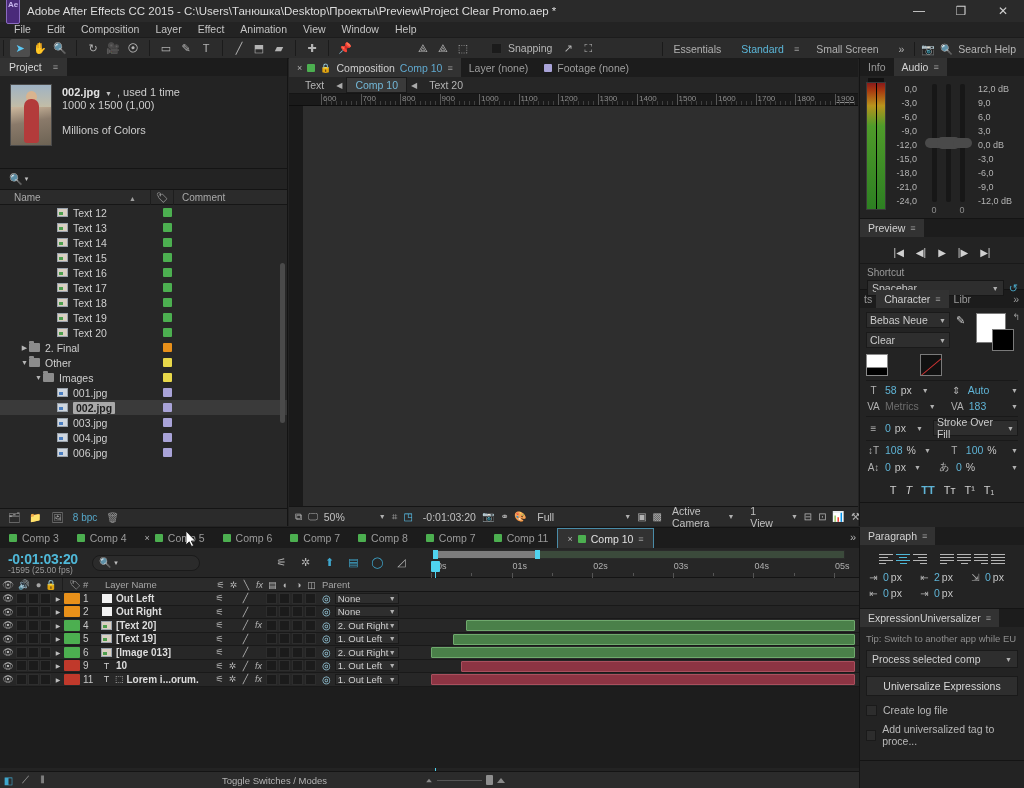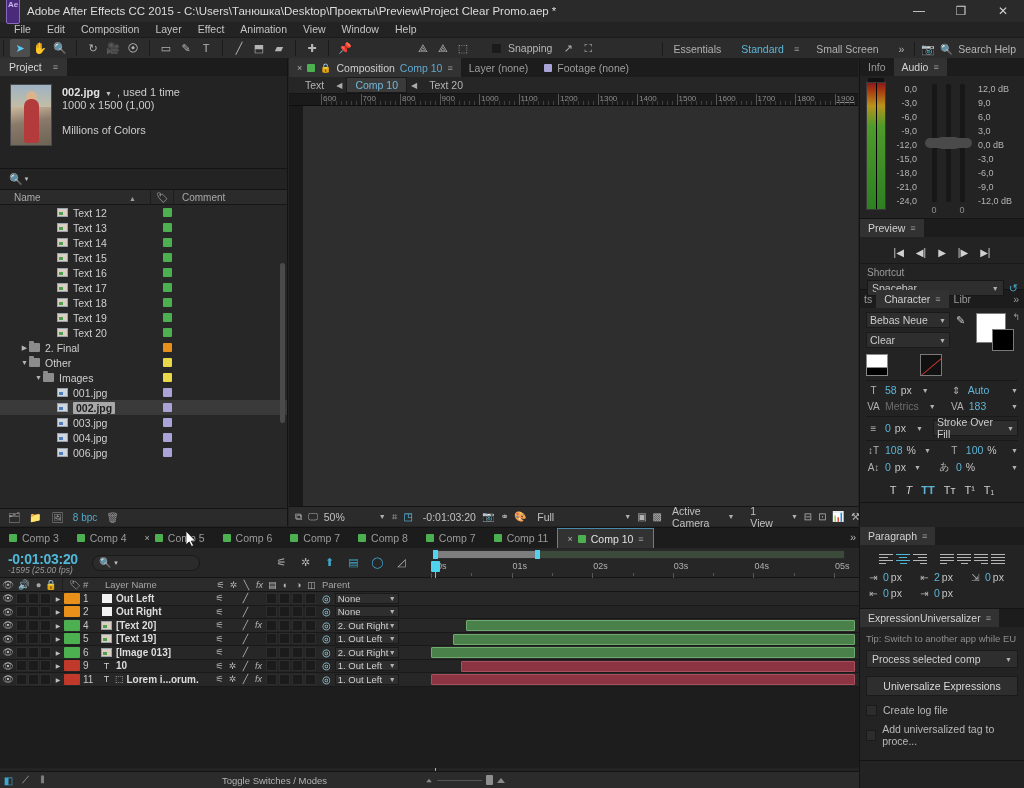--- a/index.html
+++ b/index.html
@@ -154,21 +154,21 @@
 
   
   .tl{ position:absolute;top:527px;left:0;width:859px;height:261px;background:#232323;border-top:1px solid #141414;}
   .tl-tabs{ height:20px;background:#1c1c1c;display:flex;align-items:center;overflow:hidden;position:relative;}
   .tltab{ height:20px;display:flex;align-items:center;gap:5px;padding:0 9px;font-size:10.5px;color:#9b9b9b;flex:0 0 auto;}
   .tltab.act{ background:#323232;color:#e0e0e0;border:1px solid #4a8ca8;border-bottom:0;}
   .tl-more{ position:absolute;right:3px;top:3px;color:#b0b0b0;font-size:11px;}
   .tl-head{ height:30px;background:#262626;display:flex;align-items:center;border-bottom:1px solid #141414;position:relative;}
   .tc{ padding-left:8px;}
   .tc1{ font-size:14px;color:#4fb8d8;font-weight:bold;letter-spacing:-0.3px;}
-  .tc2{ font-size:8.5px;color:#9a9a9a;margin-top:-2px;font-style:italic;}
+  .tc2{ font-size:8.5px;color:#9a9a9a;margin-top:-2px;}
   .tlsearch{ margin-left:14px;width:108px;height:16px;background:#2b2b2b;border:1px solid #1a1a1a;border-radius:8px;
              display:flex;align-items:center;padding-left:7px;color:#9a9a9a;}
   .tlicons{ position:absolute;left:274px;display:flex;align-items:center;gap:9px;}
   .tlico{ width:15px;height:15px;display:flex;align-items:center;justify-content:center;font-size:11px;color:#b4b4b4;}
   .tlico.cy{ color:#3fa7cd;}
   .tl-timeruler{ position:absolute;left:430px;top:0;right:0;height:30px;}
   .wa{ position:absolute;left:3px;top:2px;right:14px;height:9px;background:#3b4a3b;border:1px solid #2a2a2a;}
   .wa-in{ position:absolute;left:0;top:0;width:103px;height:7px;background:#7d7d7d;}
   .wa-h{ position:absolute;width:5px;height:9px;background:#4fd3ef;top:-1px;}
   .truler{ position:absolute;left:0;top:13px;right:0;height:17px;}

